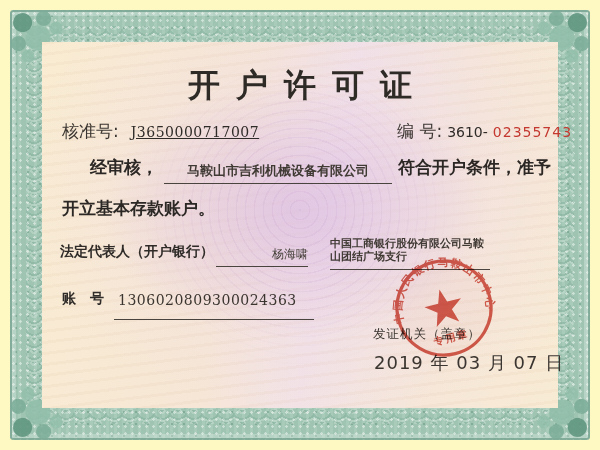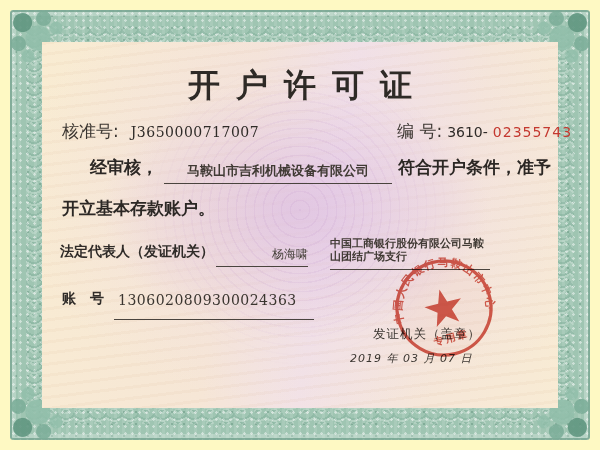--- a/index.html
+++ b/index.html
@@ -61,21 +61,21 @@
   .corner.br{right:10px;bottom:10px;transform:scale(-1,-1);}
 
   
   .abs{position:absolute;white-space:nowrap;}
   .title{
     left:0;top:64px;width:600px;text-align:center;
     font-size:32px;font-weight:bold;letter-spacing:16px;text-indent:16px;
     color:#2e2a26;font-family:"DejaVu Serif","Liberation Serif",serif;
   }
   .small-label{font-size:17px;color:#3a3530;}
-  .mono-num{font-family:"DejaVu Serif","Liberation Serif",serif;}
+  .mono-num{font-family:"DejaVu Serif","Liberation Serif",serif;text-decoration:underline;}
   .row-approval{left:62px;top:120px;}
   .row-approval .val{font-size:14px;margin-left:12px;letter-spacing:.5px;}
   .row-serial{left:397px;top:120px;}
   .row-serial .val{font-size:14px;margin-left:5px;text-align:center;}
   .red{color:#c4382f;font-weight:normal;letter-spacing:1px;}
 
   .bodyline{font-size:17px;font-weight:bold;color:#2b2724;}
   .row-review{left:90px;top:156px;}
   .u-company{
     display:inline-block;width:228px;text-align:center;vertical-align:-2px;
@@ -97,21 +97,21 @@
     border-bottom:1.5px solid #4a443e;padding-bottom:6px;
   }
   .row-account{left:62px;top:290px;font-size:14px;font-weight:bold;}
   .u-account{
     display:inline-block;width:196px;text-align:left;vertical-align:-2px;
     font-size:14px;font-weight:normal;color:#3a352f;letter-spacing:.5px;
     border-bottom:1.5px solid #4a443e;padding:0 0 11px 4px;margin-left:10px;
     font-family:"DejaVu Serif","Liberation Serif",serif;
   }
   .row-issuer{left:373px;top:326px;font-size:12.5px;color:#3a3530;letter-spacing:1px;}
-  .row-date{left:350px;top:351px;font-size:11px;color:#3a3530;letter-spacing:1px;font-style:italic;}
+  .row-date{left:374px;top:351px;font-size:18px;color:#3a3530;letter-spacing:1px;}
 
   
   .seal{position:absolute;left:385px;top:249px;width:118px;height:118px;
         transform:rotate(-14deg);opacity:.88;mix-blend-mode:multiply;pointer-events:none;}
 </style>
 </head>
 <body>
 
 <div class="stage">
 
@@ -135,21 +135,21 @@
     <span class="small-label">编 号:</span><span class="val">3610-</span><span class="val red">02355743</span>
   </div>
 
   <div class="abs row-line2 bodyline">开立基本存款账户。</div>
 
   <div class="abs row-review bodyline">
     <span>经审核，</span><span class="u-company">马鞍山市吉利机械设备有限公司</span><span>符合开户条件，准予</span>
   </div>
 
   <div class="abs row-rep">
-    <span>法定代表人（发证机关）</span><span class="u-name">杨海啸</span>
+    <span>法定代表人（开户银行）</span><span class="u-name">杨海啸</span>
   </div>
 
   <div class="abs row-bank">
     <span class="bank-name">中国工商银行股份有限公司马鞍山团结广场支行</span>
   </div>
 
   <div class="abs row-account">
     <span>账　号</span><span class="u-account">1306020809300024363</span>
   </div>
 

